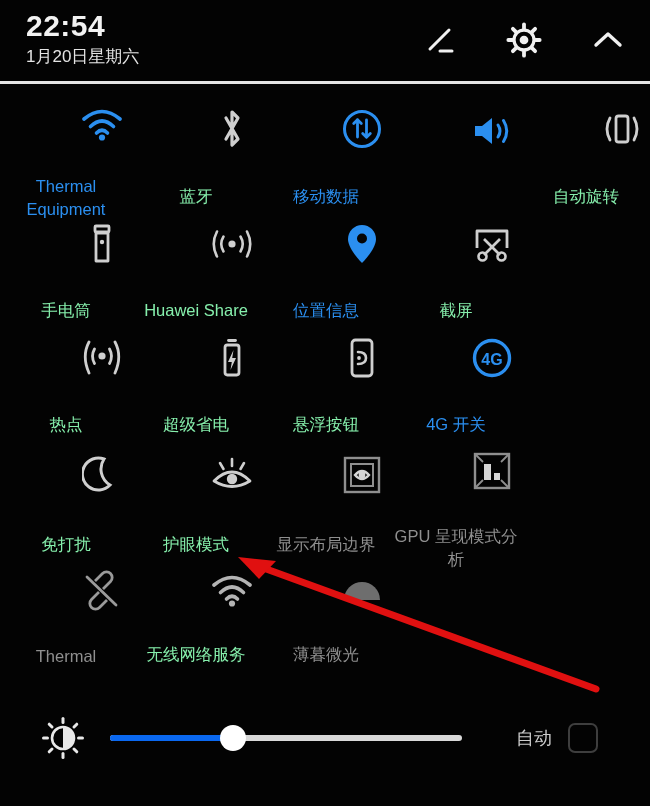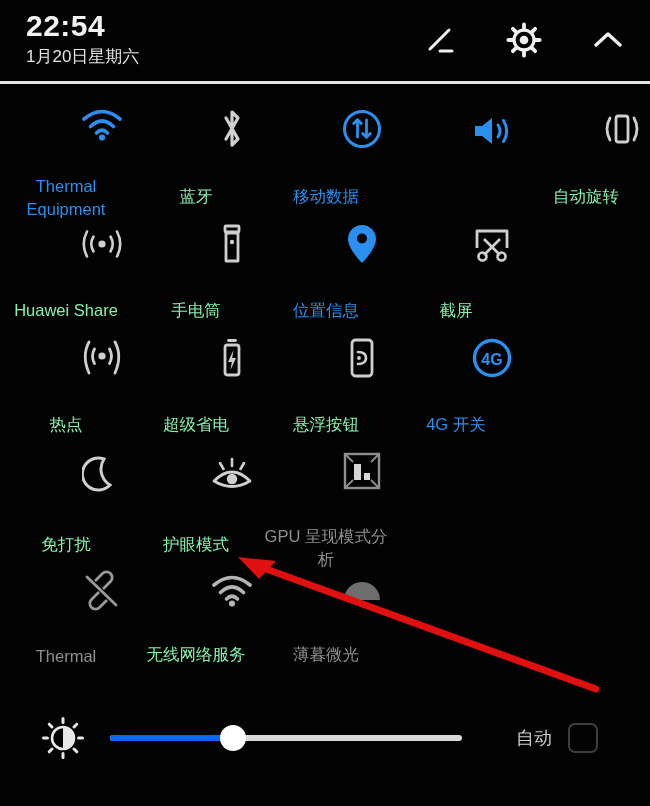--- a/index.html
+++ b/index.html
@@ -283,46 +283,46 @@
           </svg>
         </div>
         <div class="tile-label">自动旋转</div>
       </div>
     </div>
 
     <div class="tile-row row-h2">
 
       <div class="tile">
         <div class="tile-icon">
+          <svg width="30" height="44" viewBox="0 0 30 44">
+            <g fill="none" stroke="#cfcfcf" stroke-width="2.8" stroke-linejoin="round">
+              <rect x="8" y="4" width="14" height="6" rx="1"></rect>
+              <path d="M9 11 L21 11 L21 39 L9 39 Z"></path>
+            </g>
+            <circle cx="15" cy="20" r="2.2" fill="#cfcfcf"></circle>
+          </svg>
+        </div>
+        <div class="tile-label">手电筒</div>
+      </div>
+
+      <div class="tile">
+        <div class="tile-icon">
           <svg width="48" height="36" viewBox="0 0 48 36">
             <circle cx="24" cy="18" r="3.6" fill="#cfcfcf"></circle>
             <g fill="none" stroke="#cfcfcf" stroke-width="2.6" stroke-linecap="round">
               <path d="M15.5 10.5 Q11 18 15.5 25.5"></path>
               <path d="M32.5 10.5 Q37 18 32.5 25.5"></path>
               <path d="M9 5.5 Q2.5 18 9 30.5"></path>
               <path d="M39 5.5 Q45.5 18 39 30.5"></path>
             </g>
           </svg>
         </div>
         <div class="tile-label">Huawei Share</div>
       </div>
 
-      <div class="tile">
-        <div class="tile-icon">
-          <svg width="30" height="44" viewBox="0 0 30 44">
-            <g fill="none" stroke="#cfcfcf" stroke-width="2.8" stroke-linejoin="round">
-              <rect x="8" y="4" width="14" height="6" rx="1"></rect>
-              <path d="M9 11 L21 11 L21 39 L9 39 Z"></path>
-            </g>
-            <circle cx="15" cy="20" r="2.2" fill="#cfcfcf"></circle>
-          </svg>
-        </div>
-        <div class="tile-label">手电筒</div>
-      </div>
-
       <div class="tile active">
         <div class="tile-icon">
           <svg width="36" height="44" viewBox="0 0 36 44">
             <path d="M18 3 C10.3 3 4 9.3 4 17 C4 27.5 18 41 18 41 C18 41 32 27.5 32 17 C32 9.3 25.7 3 18 3 Z" fill="#2b8ff0"></path>
             <circle cx="18" cy="16.5" r="5" fill="#050505"></circle>
           </svg>
         </div>
         <div class="tile-label">位置信息</div>
       </div>
 
@@ -413,20 +413,31 @@
             <g stroke="#cfcfcf" stroke-width="2.6" stroke-linecap="round">
               <line x1="23" y1="4" x2="23" y2="11"></line>
               <line x1="11" y1="8" x2="14.5" y2="14"></line>
               <line x1="35" y1="8" x2="31.5" y2="14"></line>
             </g>
           </svg>
         </div>
         <div class="tile-label">护眼模式</div>
       </div>
 
+      <div class="tile dim">
+        <div class="tile-icon">
+          <svg width="42" height="42" viewBox="0 0 42 42">
+            <rect x="4" y="4" width="34" height="34" fill="none" stroke="#8f8f8f" stroke-width="2.4"></rect>
+            <rect x="10" y="10" width="22" height="22" fill="none" stroke="#8f8f8f" stroke-width="2"></rect>
+            <path d="M14 21 Q21 13 28 21 Q21 29 14 21 Z" fill="none" stroke="#d6d6d6" stroke-width="2.4"></path>
+            <circle cx="21" cy="21" r="3.4" fill="#d6d6d6"></circle>
+          </svg>
+        </div>
+        <div class="tile-label">显示布局边界</div>
+      </div>
 
       <div class="tile dim">
         <div class="tile-icon">
           <svg width="42" height="42" viewBox="0 0 42 42">
             <rect x="4" y="4" width="34" height="34" fill="none" stroke="#8f8f8f" stroke-width="2.4"></rect>
             <path d="M4 4 L12 12 M38 4 L30 12 M4 38 L12 30 M38 38 L30 30" stroke="#8f8f8f" stroke-width="1.8"></path>
             <rect x="13" y="14" width="7" height="16" fill="#d6d6d6"></rect>
             <rect x="23" y="23" width="6" height="7" fill="#d6d6d6"></rect>
           </svg>
         </div>

